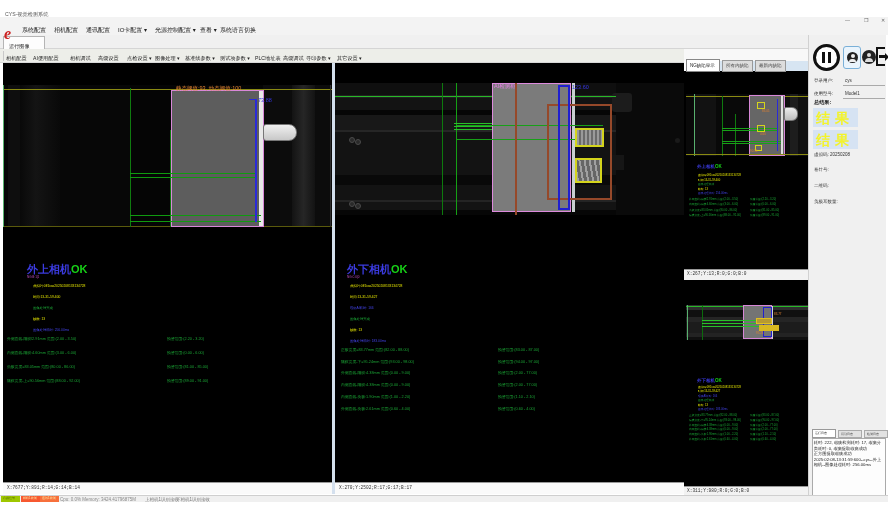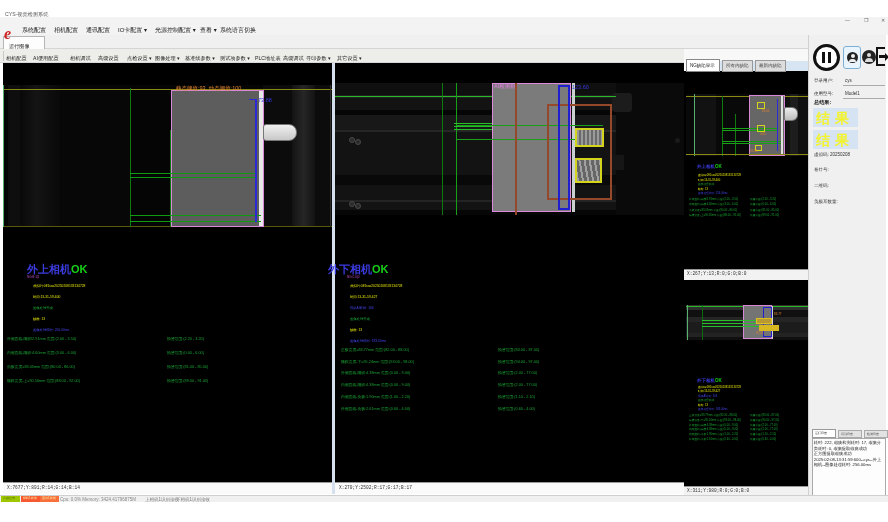--- a/index.html
+++ b/index.html
@@ -152,21 +152,21 @@
     <div class="abs" style="left:121px;top:42px;width:147px;height:1px;background:#18a018;"></div>
     <div class="abs" style="left:121px;top:56px;width:147px;height:1px;background:#18a018;"></div>
     <div class="abs" style="left:180px;top:0;width:2px;height:132px;background:#96492a;"></div>
     <div class="abs" style="left:212px;top:21px;width:65px;height:96px;border:2px solid #96492a;"></div>
     <div class="abs" style="left:223px;top:2px;width:12px;height:125px;border:2px solid #1f1fd0;"></div>
     <div class="abs ov" style="left:237px;top:2px;color:#3535e0;">123.60</div>
     <div class="abs" style="left:240px;top:45px;width:29px;height:19px;border:2px solid #d4d41c;background:repeating-linear-gradient(90deg,#9a9a9a 0 2px,#6a6a6a 2px 4px);"></div>
     <div class="abs" style="left:240px;top:75px;width:27px;height:25px;border:2px solid #d4d41c;background:repeating-linear-gradient(80deg,#a0a0a0 0 2px,#666 2px 5px);"></div>
   </div>
 
-  <div class="abs nw" style="left:328px;top:263px;font-size:11px;font-weight:bold;line-height:12px;">
+  <div class="abs nw" style="left:347px;top:263px;font-size:11px;font-weight:bold;line-height:12px;">
     <span style="color:#3b3be0;">外下相机</span><span style="color:#17d117;">OK</span>
   </div>
   <div class="abs s3" style="left:347px;top:276px;color:#c24fc2;">NG:C:0|0</div>
   <div class="abs s33 yellow" style="left:350px;top:284px;">虚拟码:0ff1iuw20250208133134728</div>
   <div class="abs s33 yellow" style="left:350px;top:295px;">时间:13-31-59-627</div>
   <div class="abs s33 blue" style="left:350px;top:306px;">瑕疵AI耗时: 166</div>
   <div class="abs s33 green" style="left:350px;top:317px;">图像处理完成</div>
   <div class="abs s33 yellow" style="left:350px;top:328px;">帧数: 13</div>
   <div class="abs s33 blue" style="left:350px;top:339px;">图像处理耗时: 183.00ms</div>
   <div class="abs s38 green" style="left:341px;top:348px;">正极宽度=83.77mm 范围:(82.00 - 88.00)</div>

